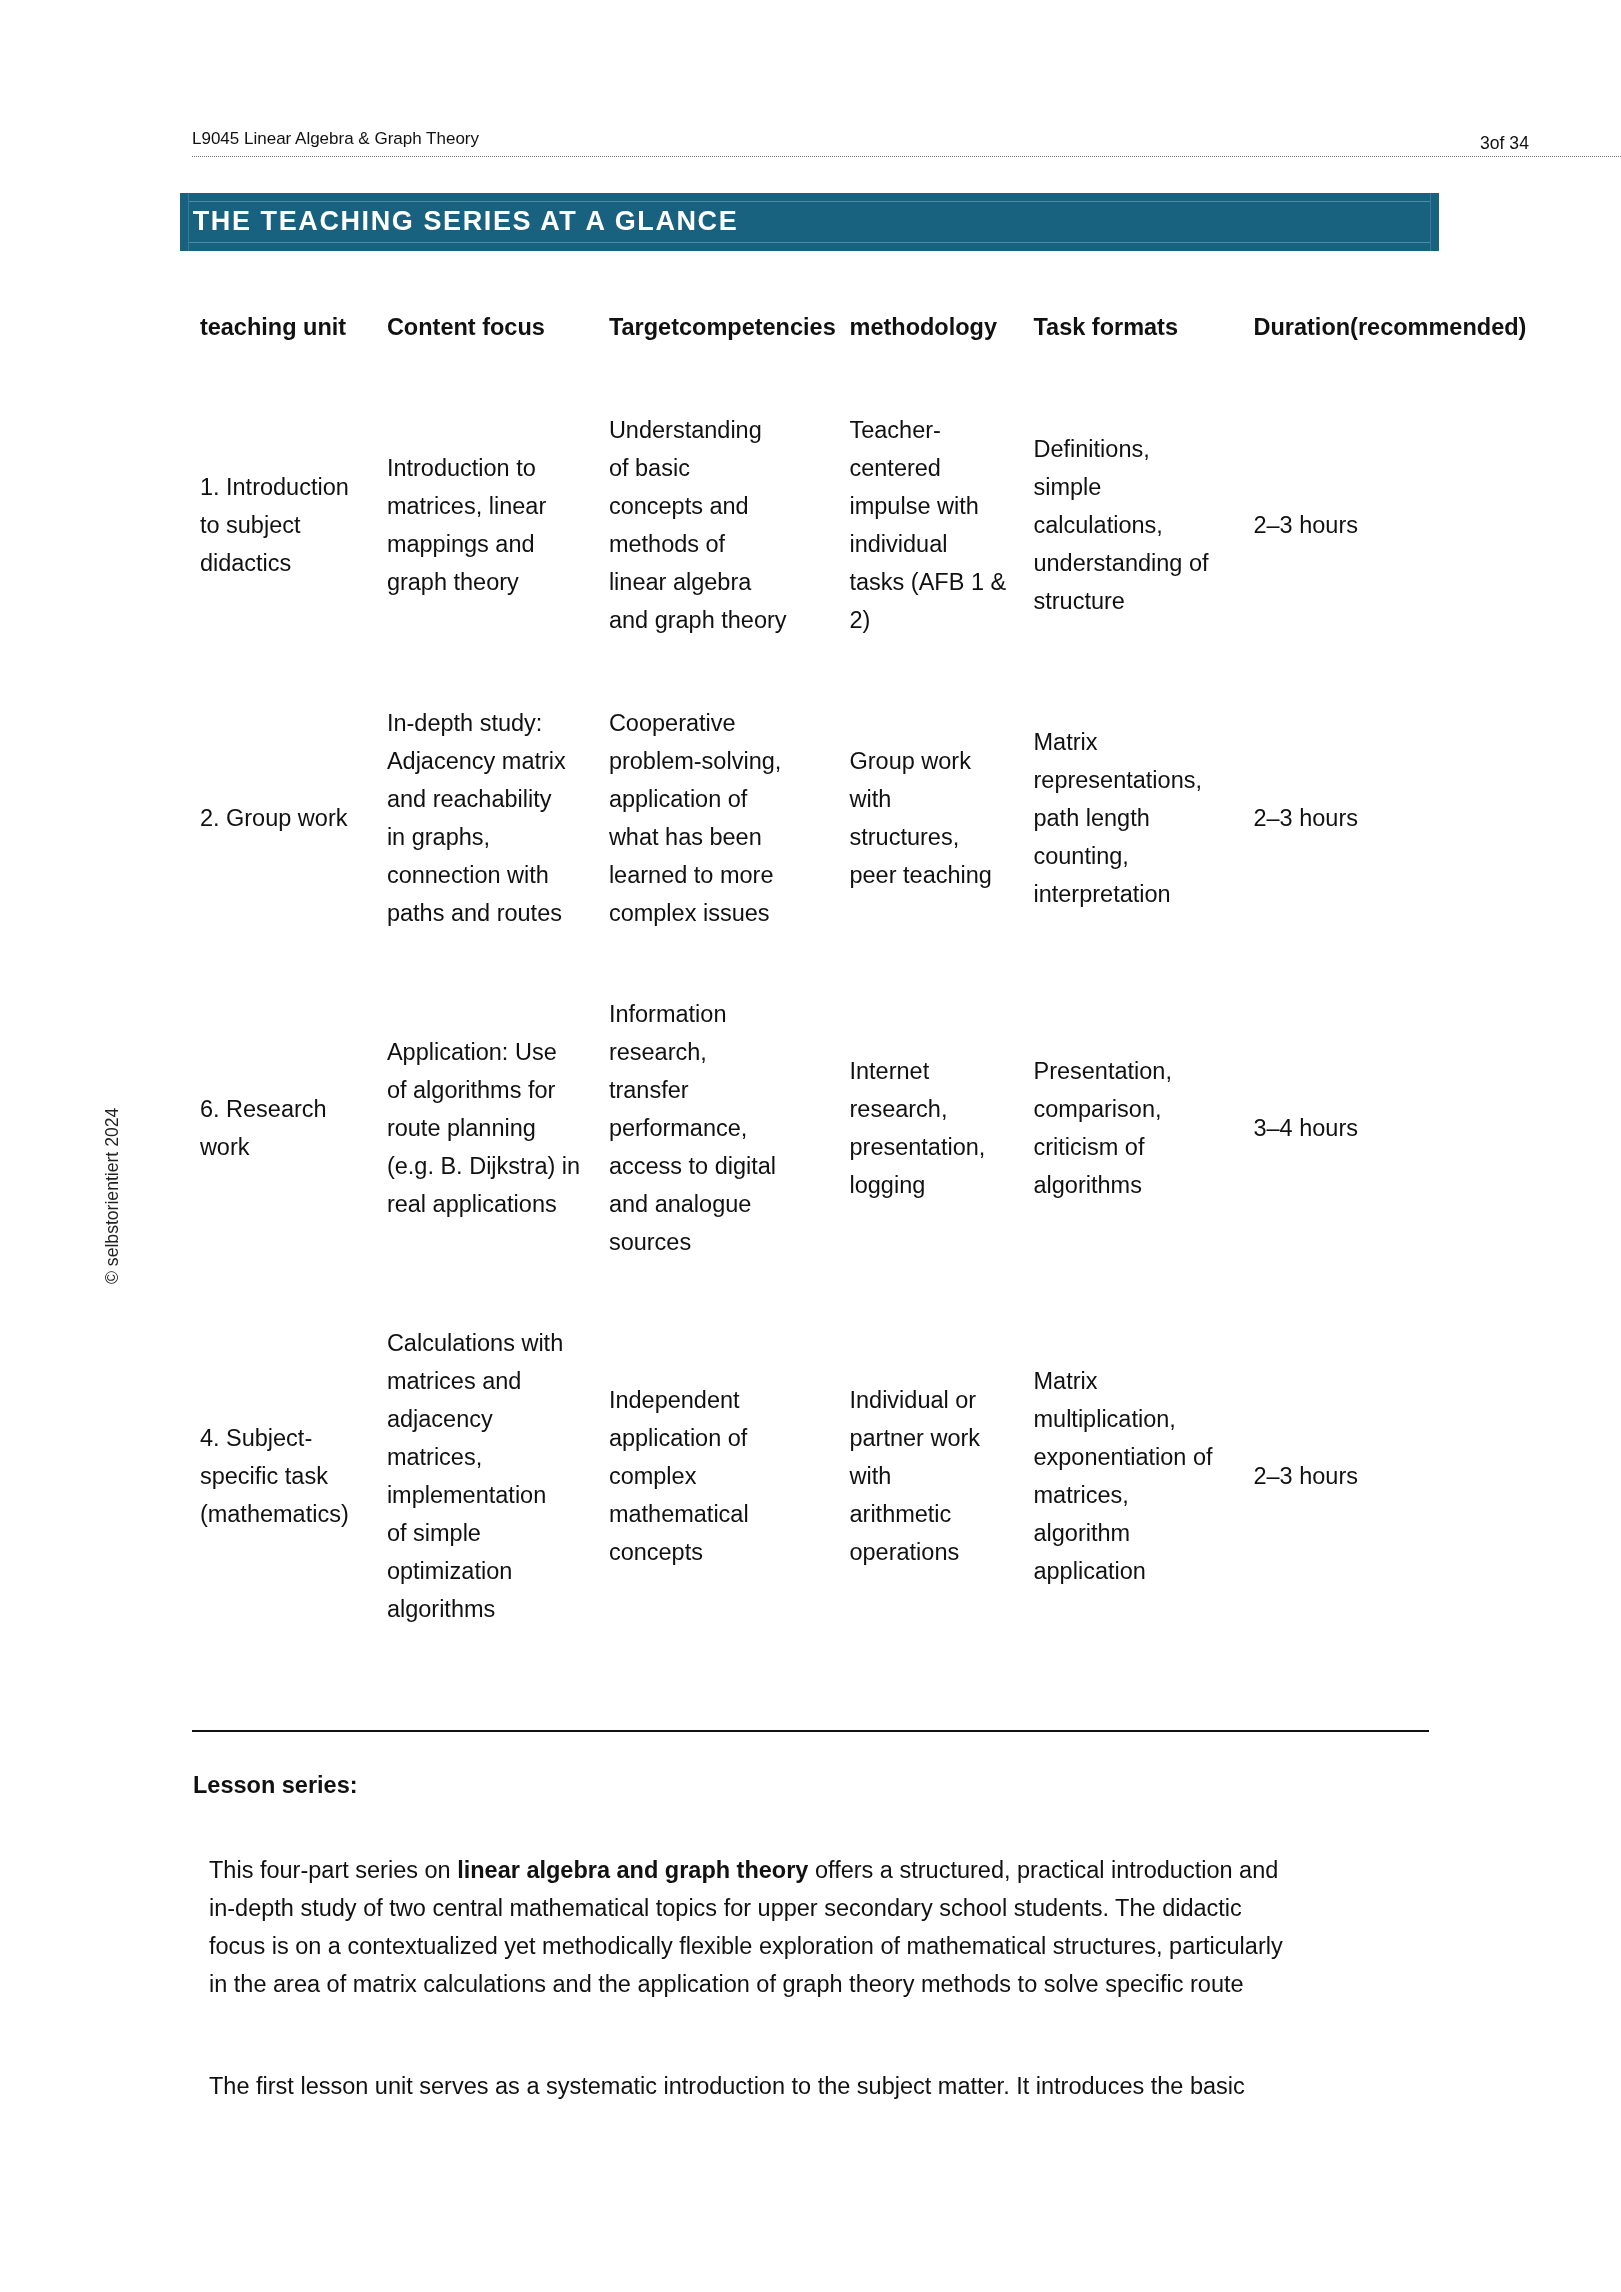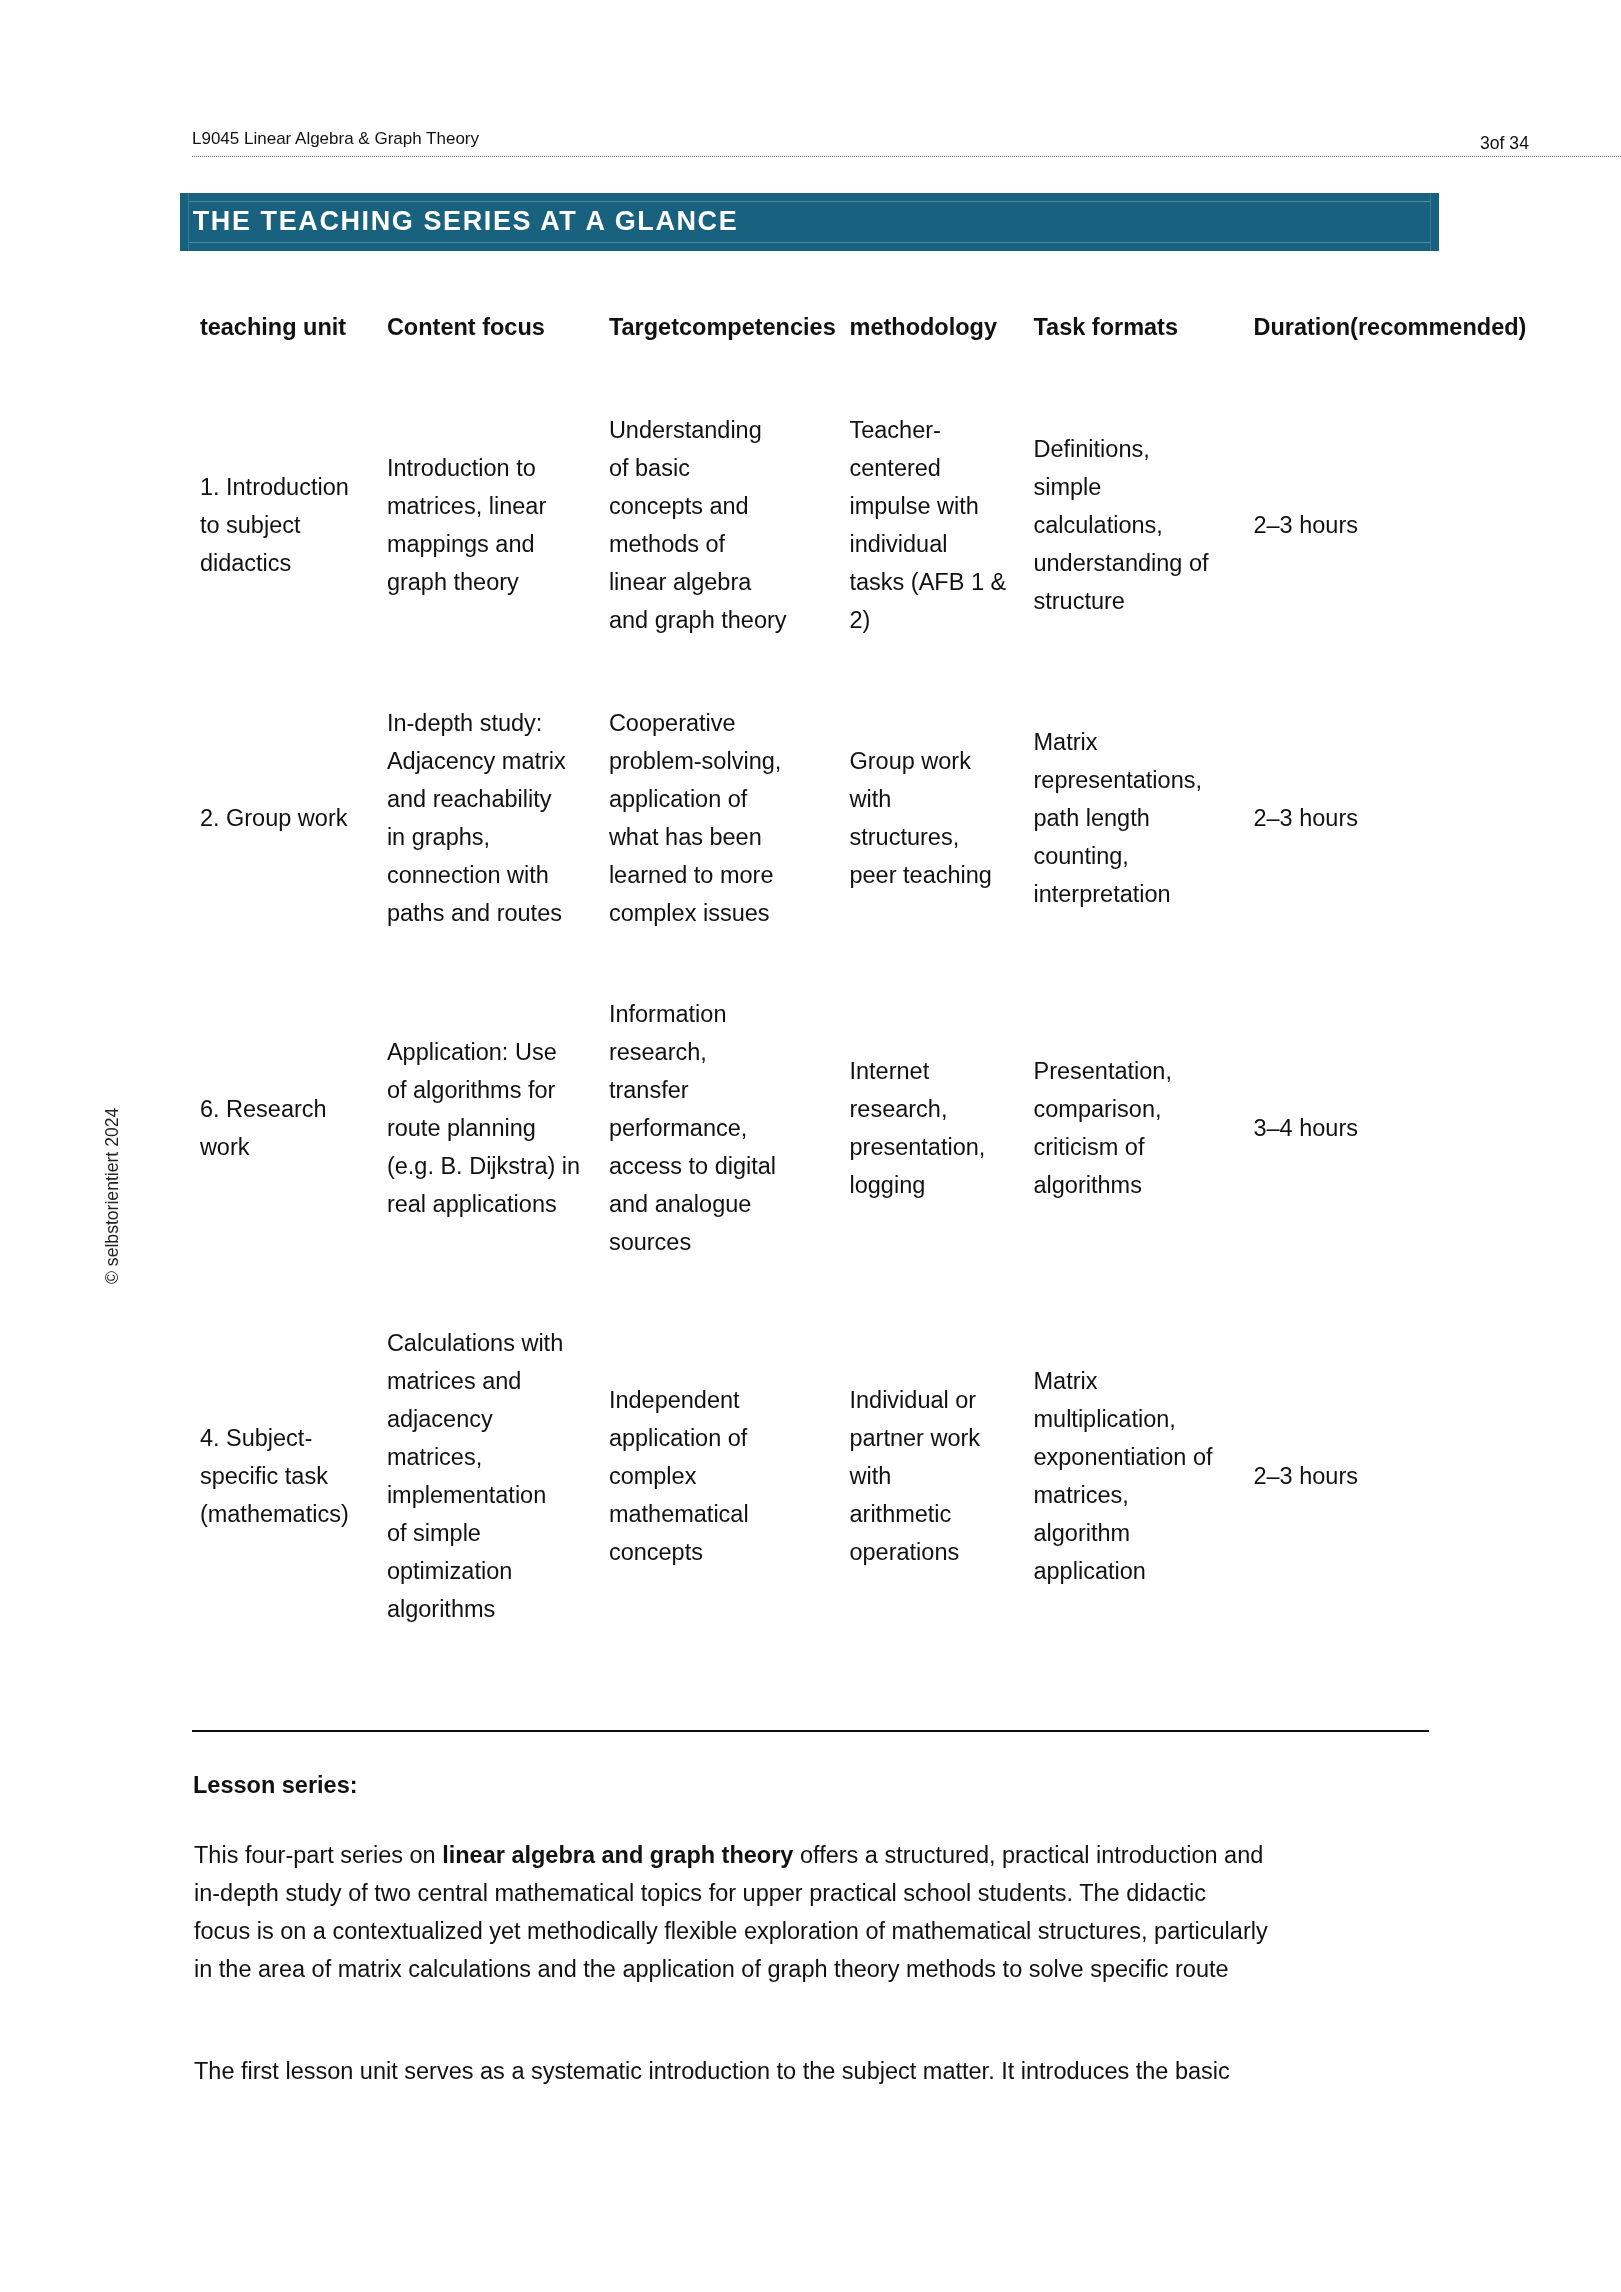--- a/index.html
+++ b/index.html
@@ -37,21 +37,21 @@
   td .line { display: block; white-space: nowrap; }
 
   .copyright { position: absolute; left: 102px; top: 1284px; transform-origin: left top;
             transform: rotate(-90deg); font-size: 17.6px; white-space: nowrap; color: #222; }
 
   .rule { position: absolute; left: 192px; top: 1730px; width: 1237px; height: 0;
           border-top: 2.5px solid #111; }
 
   .section-label { position: absolute; left: 193px; top: 1772px; font-size: 23.5px; font-weight: bold; }
 
-  .para { position: absolute; left: 193px; width: 1255px; font-size: 23.5px; line-height: 38px; margin: 1px; }
+  .para { position: absolute; left: 193px; width: 1255px; font-size: 23.5px; line-height: 38px; margin: 16px; }
   .para .ln { display: block; white-space: nowrap; }
   .para b { font-weight: bold; }
   .p1 { top: 1835px; }
   .p2 { top: 2051px; }
 </style>
 </head>
 <body>
 
 <div class="running-header">
   <span class="title">L9045 Linear Algebra &amp; Graph Theory</span>
@@ -242,21 +242,21 @@
 </table>
 
 <div class="copyright">© selbstorientiert 2024</div>
 
 <div class="rule"></div>
 
 <div class="section-label">Lesson series:</div>
 
 <p class="para p1">
   <span class="ln"><span>This four-part series on </span><b>linear algebra and graph theory</b><span> offers a structured, practical introduction and</span></span>
-  <span class="ln">in-depth study of two central mathematical topics for upper practical school students. The didactic</span>
+  <span class="ln">in-depth study of two central mathematical topics for upper secondary school students. The didactic</span>
   <span class="ln">focus is on a contextualized yet methodically flexible exploration of mathematical structures, particularly</span>
   <span class="ln">in the area of matrix calculations and the application of graph theory methods to solve specific route</span>
 </p>
 
 <p class="para p2">
   <span class="ln">The first lesson unit serves as a systematic introduction to the subject matter. It introduces the basic</span>
 </p>
 
 
 </body></html>

